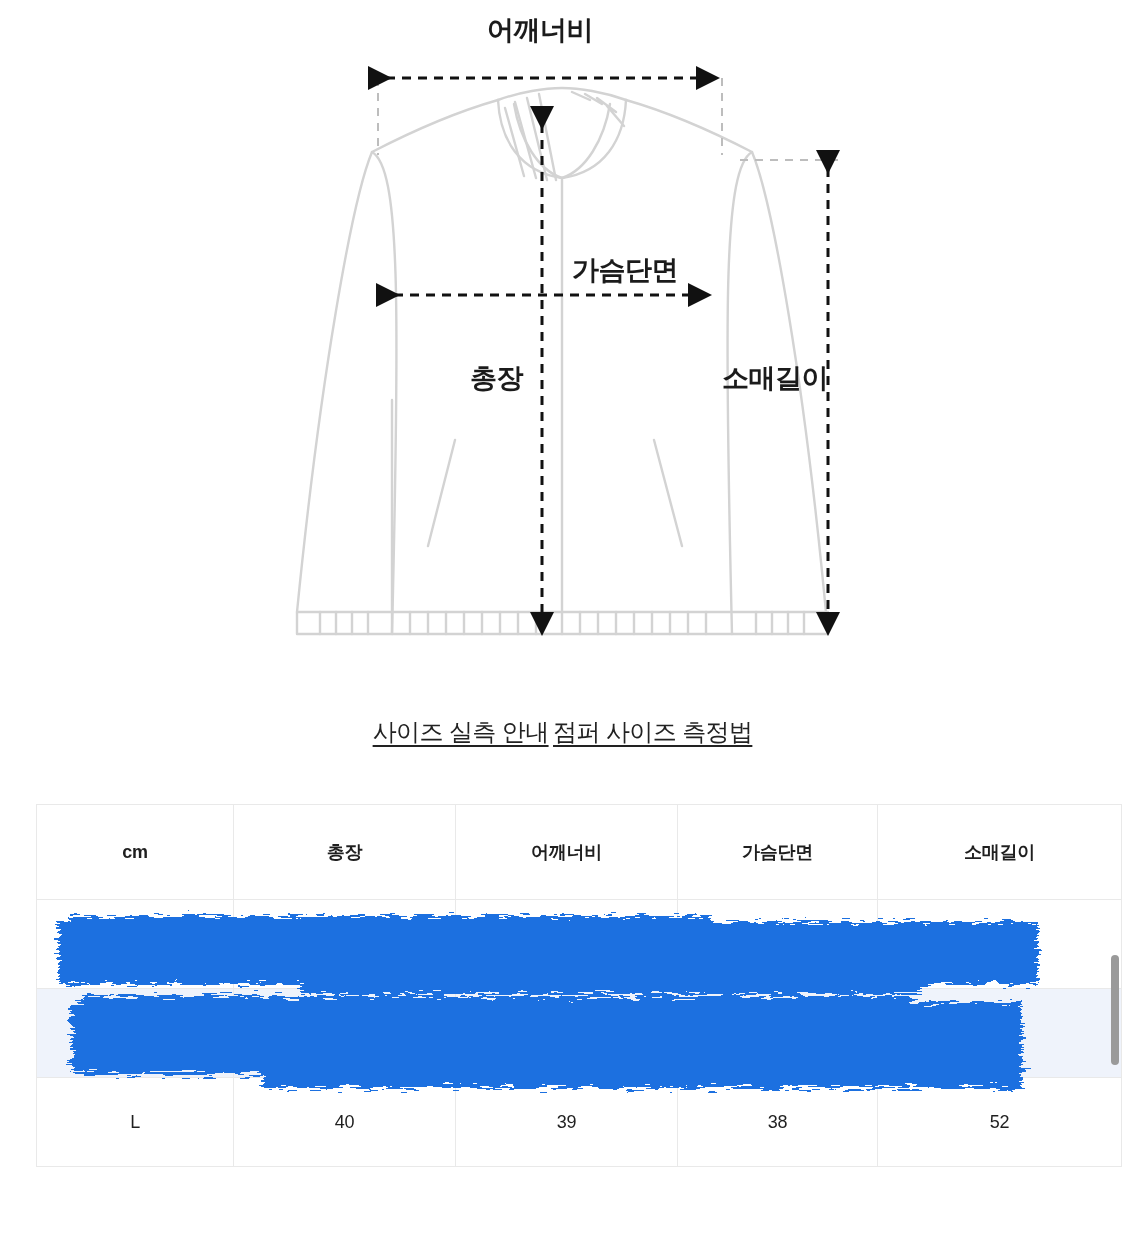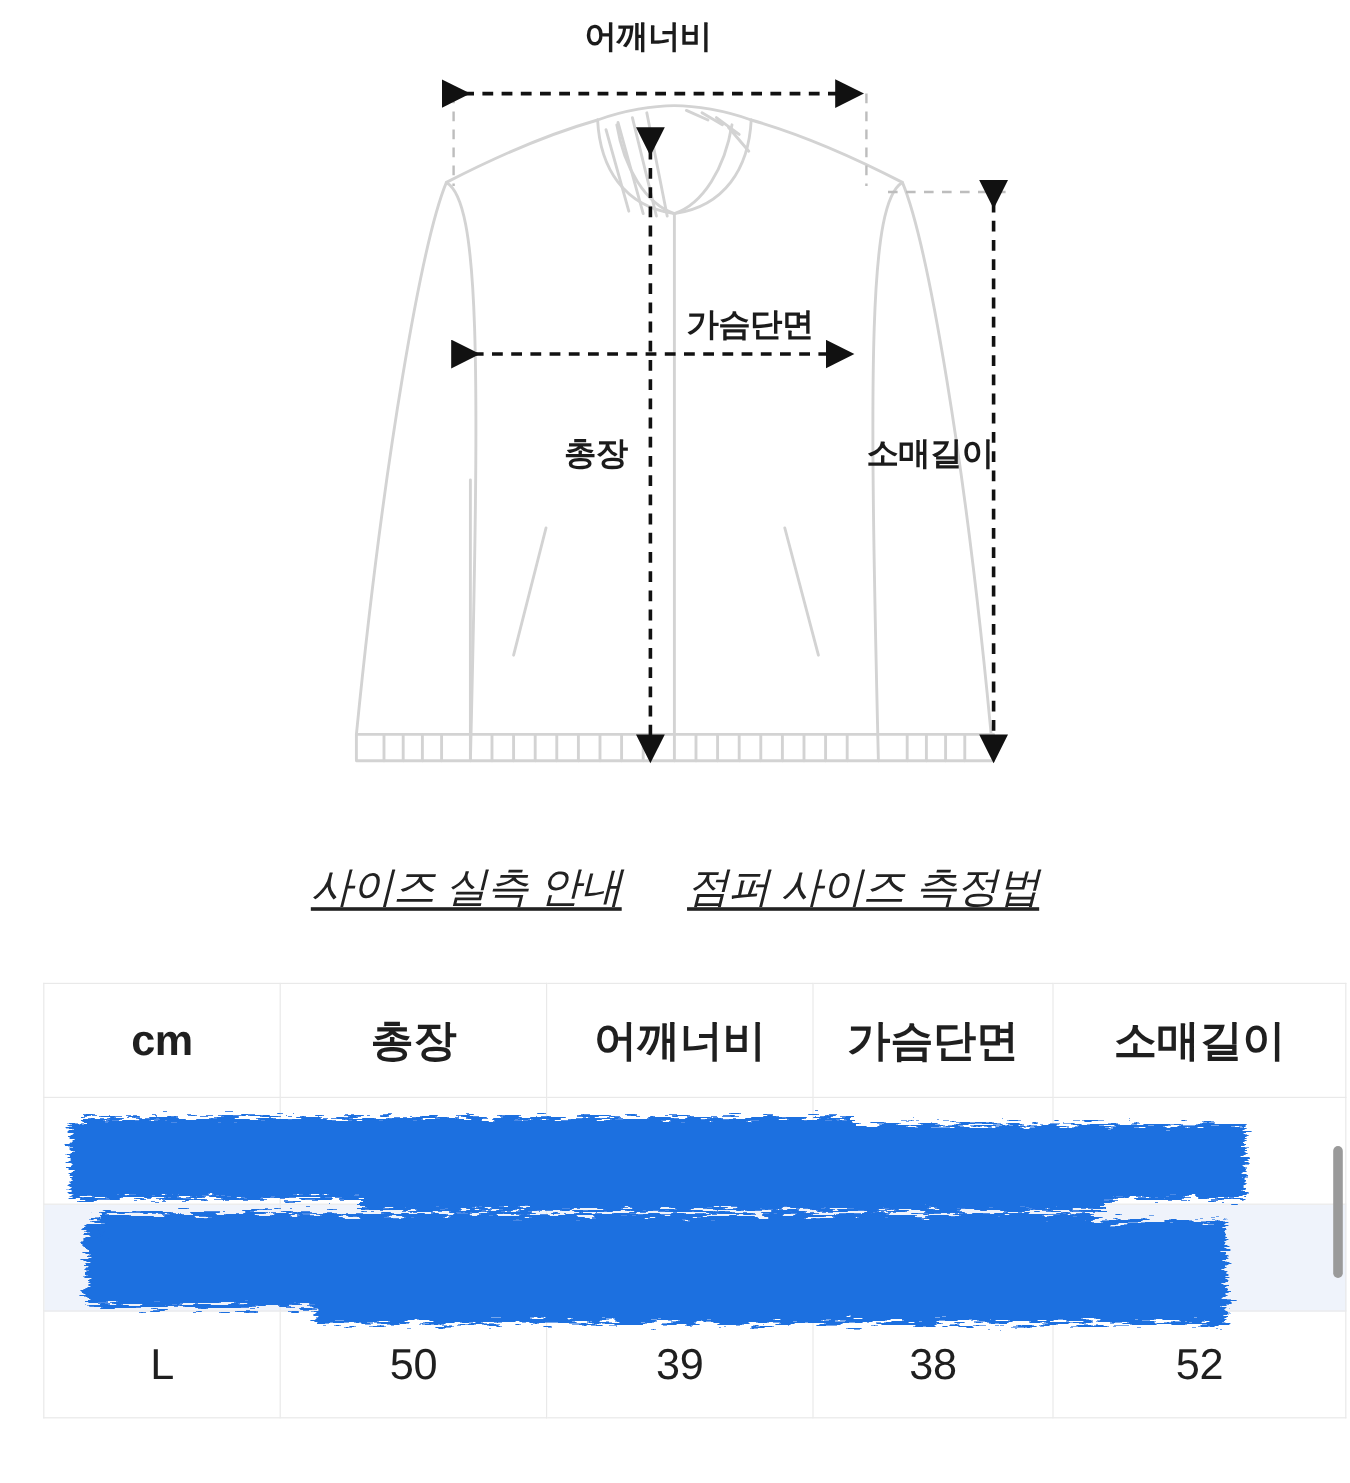--- a/index.html
+++ b/index.html
@@ -39,47 +39,46 @@
   #lbl-sleeve   { left: 722px; top: 360px; }
 
   
   .links-row {
     width: 1125px;
     text-align: center;
     padding-top: 16px;
     padding-bottom: 18px;
   }
   .links-row a {
-    font-size: 35px;
+    font-size: 24px;
     color: #222222;
     text-decoration: underline;
     text-underline-offset: 5px;
     letter-spacing: -0.6px;
-    margin: 0 25px;
+    margin: 0 0;
     cursor: pointer;
-    font-style: italic;
   }
 
   
   .table-wrap {
     position: relative;
     width: 1125px;
     margin-top: 38px;
   }
   table.size-table {
     border-collapse: collapse;
     width: 1085px;
     margin-left: 36px;
     table-layout: fixed;
   }
   table.size-table th,
   table.size-table td {
     border: 1px solid #e9e9e9;
     text-align: center;
-    font-size: 36px;
+    font-size: 18px;
     color: #1f1f1f;
     height: 86px;
     font-weight: normal;
     letter-spacing: -0.3px;
     margin-left: 10px;
   }
   table.size-table thead th {
     font-weight: bold;
     height: 92px;
   }
@@ -209,21 +208,21 @@
       </tr>
       <tr class="highlight">
         <td></td>
         <td></td>
         <td></td>
         <td></td>
         <td></td>
       </tr>
       <tr>
         <td>L</td>
-        <td>50</td>
+        <td>40</td>
         <td>39</td>
         <td>38</td>
         <td>52</td>
       </tr>
     </tbody>
   </table>
 
   <svg class="redact" style="left:0; top:0;" width="1125" height="320">
     <defs>
       <filter id="rough1" x="-10%" y="-40%" width="120%" height="190%">

